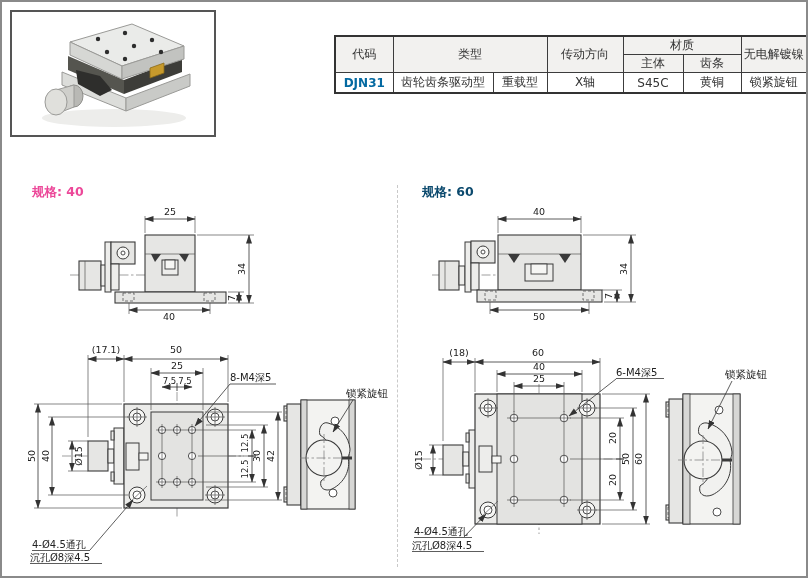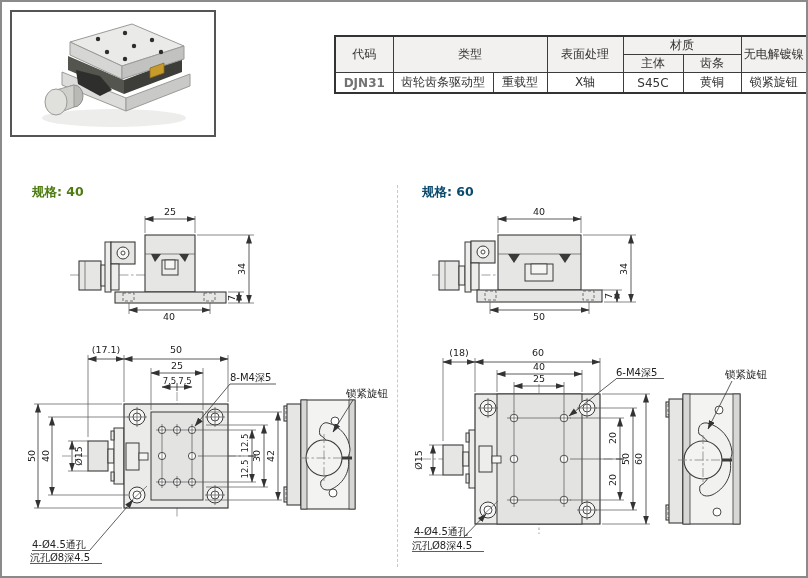--- a/index.html
+++ b/index.html
@@ -89,43 +89,43 @@
         <col style="width:54px">
         <col style="width:76px">
       <col style="width:60px">
         <col style="width:58px">
         <col style="width:66px">
     </colgroup>
     <tbody>
         <tr>
       <th rowspan="2">代码</th>
       <th rowspan="2" colspan="2">类型</th>
-      <th rowspan="2">表面处理</th>
+      <th rowspan="2">传动方向</th>
       <th colspan="2">材质</th>
       <th rowspan="2">无电解镀镍</th>
     </tr>
     <tr>
       <th>主体</th>
       <th>齿条</th>
     </tr>
     <tr>
-      <td class="code" style="color:#737373">DJN31</td>
+      <td class="code" style="color:#0369a1">DJN31</td>
       <td>齿轮齿条驱动型</td>
       <td>重载型</td>
       <td>X轴</td>
       <td>S45C</td>
       <td>黄铜</td>
       <td>锁紧旋钮</td>
     </tr>
   </tbody>
     </table>
 
   <div class="sep"></div>
 
-  <div class="sec-title" style="left:30px;top:182px;color:#4d7c0f">规格: 40</div>
+  <div class="sec-title" style="left:30px;top:182px;color:#ec4899">规格: 40</div>
   <div class="sec-title" style="left:420px;top:182px;color:#0c4a6e">规格: 60</div>
 
   <svg class="draw" style="left:20px;top:200px" width="380" height="370" viewBox="20 200 380 370">
     <defs>
       <marker id="a4" markerWidth="9" markerHeight="7" refX="8.5" refY="3" orient="auto-start-reverse" markerUnits="userSpaceOnUse">
         <path d="M0,0 L9,3 L0,6 Z" fill="#333"></path>
       </marker>
     </defs>
 
     <g>

